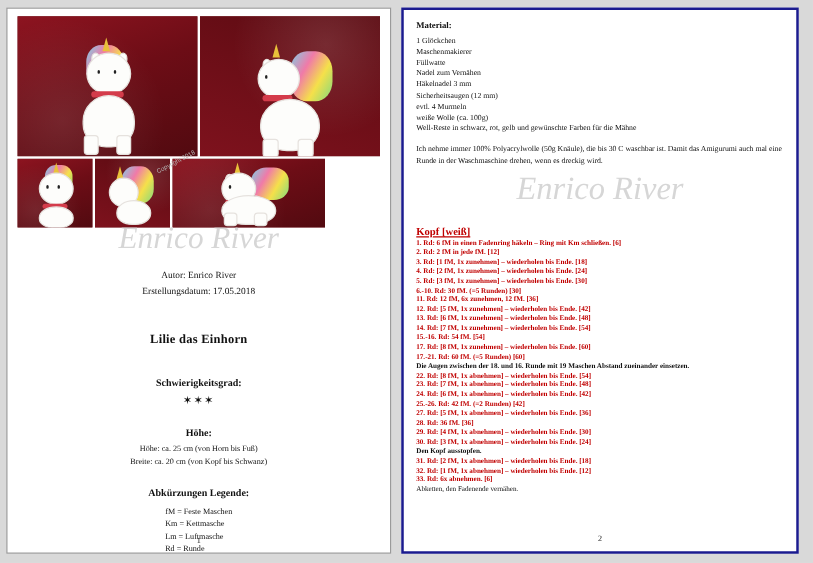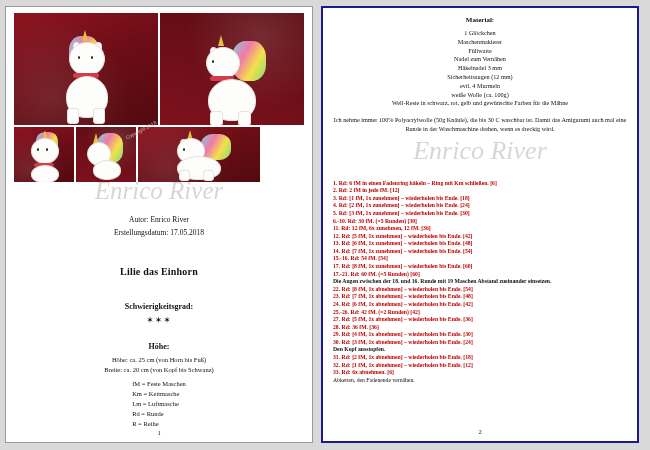--- a/index.html
+++ b/index.html
@@ -214,21 +214,20 @@
     width: 100%;
     text-align: center;
     font-size: 6.5px;
     color: #111;
   }
   
   .rp {
     font-size: 6.2px;
     line-height: 1.42;
     color: #111;
-    text-align: center;
   }
   .rp-head {
     font-weight: bold;
     font-size: 7px;
     margin-bottom: 3px;
   }
   .rp-list div { white-space: nowrap; }
   .rp-para {
     margin-top: 7px;
     line-height: 1.5;
@@ -336,20 +335,21 @@
 
       <div class="lbl">Schwierigkeitsgrad:</div>
       <div class="stars">✶✶✶</div>
 
       <div class="lbl">Höhe:</div>
       <div class="size-lines">
         <div>Höhe: ca. 25 cm (von Horn bis Fuß)</div>
         <div>Breite: ca. 20 cm (von Kopf bis Schwanz)</div>
       </div>
 
+      <div class="lbl">Abkürzungen Legende:</div>
       <div class="legend">
         <div>fM = Feste Maschen</div>
         <div>Km = Kettmasche</div>
         <div>Lm = Luftmasche</div>
         <div>Rd = Runde</div>
         <div>R = Reihe</div>
       </div>
 
       
     </div>
@@ -373,20 +373,21 @@
         <div>evtl. 4 Murmeln</div>
         <div>weiße Wolle (ca. 100g)</div>
         <div>Well-Reste in schwarz, rot, gelb und gewünschte Farben für die Mähne</div>
       </div>
       <div class="rp-para">Ich nehme immer 100% Polyacrylwolle (50g Knäule), die bis 30 C waschbar ist. Damit das Amigurumi auch mal eine Runde in der Waschmaschine drehen, wenn es dreckig wird.</div>
     </div>
 
     <div style="height:46px;"></div>
 
     <div>
+      <div class="section-title">Kopf [weiß]</div>
       <div class="rows">
         <div><span class="rn">1. Rd:</span> <span class="rn">6 fM in einen Fadenring häkeln – Ring mit Km schließen. [6]</span></div>
         <div><span class="rn">2. Rd:</span> <span class="rn">2 fM in jede fM. [12]</span></div>
         <div><span class="rn">3. Rd:</span> <span class="rn">[1 fM, 1x zunehmen] – wiederholen bis Ende. [18]</span></div>
         <div><span class="rn">4. Rd:</span> <span class="rn">[2 fM, 1x zunehmen] – wiederholen bis Ende. [24]</span></div>
         <div><span class="rn">5. Rd:</span> <span class="rn">[3 fM, 1x zunehmen] – wiederholen bis Ende. [30]</span></div>
         <div><span class="rn">6.-10. Rd:</span> <span class="rn">30 fM. (=5 Runden) [30]</span></div>
         <div><span class="rn">11. Rd:</span> <span class="rn">12 fM, 6x zunehmen, 12 fM. [36]</span></div>
         <div><span class="rn">12. Rd:</span> <span class="rn">[5 fM, 1x zunehmen] – wiederholen bis Ende. [42]</span></div>
         <div><span class="rn">13. Rd:</span> <span class="rn">[6 fM, 1x zunehmen] – wiederholen bis Ende. [48]</span></div>

